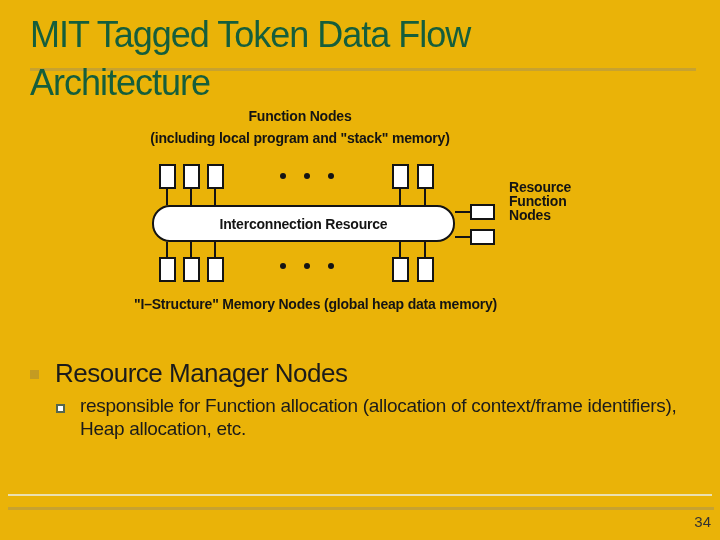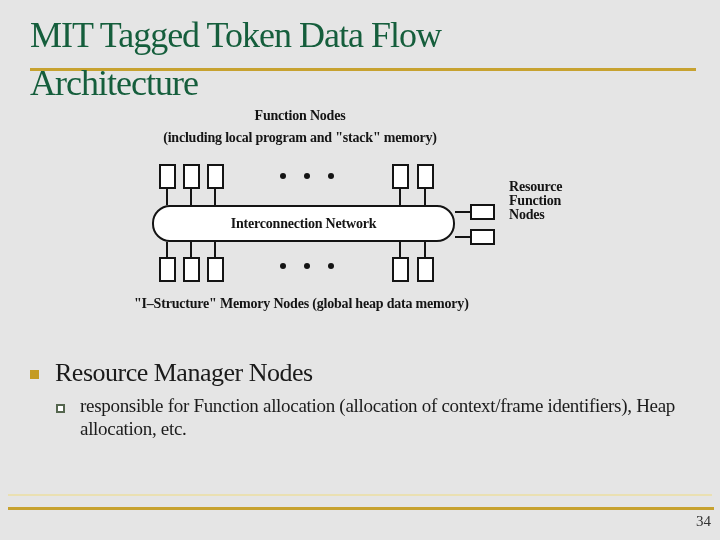--- a/index.html
+++ b/index.html
@@ -1,18 +1,18 @@
 <!DOCTYPE html>
 <html><head>
 <meta charset="utf-8">
 <style>
   html,body { margin:0; padding:0; background:#888; }
   .slide {
-    position:relative; width:720px; height:540px; background:#e5e5e5;
-    font-family:Liberation Serif, serif; overflow:hidden;
+    position:relative; width:720px; height:540px; background:#eab308;
+    font-family:Liberation Sans, sans-serif; overflow:hidden;
   }
 
   
   .title-line {
     position:absolute; left:30px; color:#155E3C; font-size:36px;
     letter-spacing:-1px; line-height:1; white-space:nowrap; z-index:2;
   }
   .title-line.l1 { top:17px; }
   .title-line.l2 { top:65px; }
   .title-rule {
@@ -88,21 +88,21 @@
   <div class="stem" style="left:190px; top:188px; height:17px;"></div>
   <div class="stem" style="left:214px; top:188px; height:17px;"></div>
   <div class="stem" style="left:399px; top:188px; height:17px;"></div>
   <div class="stem" style="left:424px; top:188px; height:17px;"></div>
 
   <div class="dot" style="left:280px; top:173px;"></div>
   <div class="dot" style="left:304px; top:173px;"></div>
   <div class="dot" style="left:328px; top:173px;"></div>
 
   <div class="network">
-    <span>Interconnection Network</span>
+    <span>Interconnection Resource</span>
   </div>
 
   <div class="conn" style="left:455px; top:211px; width:15px;"></div>
   <div class="conn" style="left:455px; top:236px; width:15px;"></div>
   <div class="sq rm" style="left:470px; top:204px;"></div>
   <div class="sq rm" style="left:470px; top:229px;"></div>
   <div class="dlabel rm-label">
     <span>Resource</span>
     <span>Function</span>
     <span>Nodes</span>

